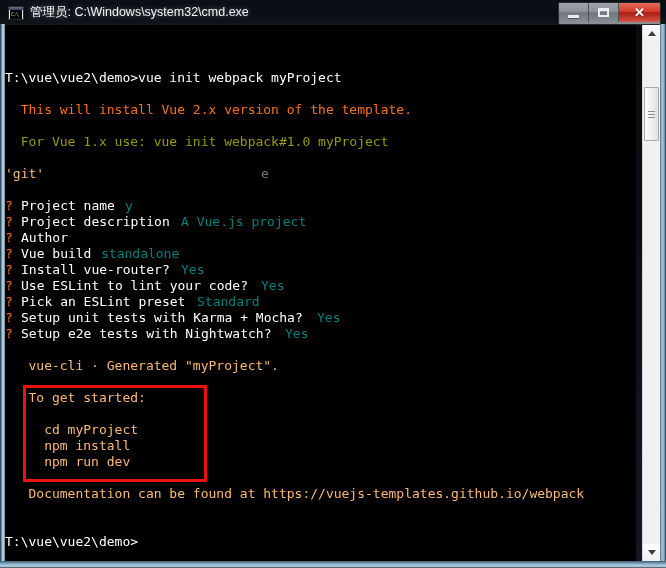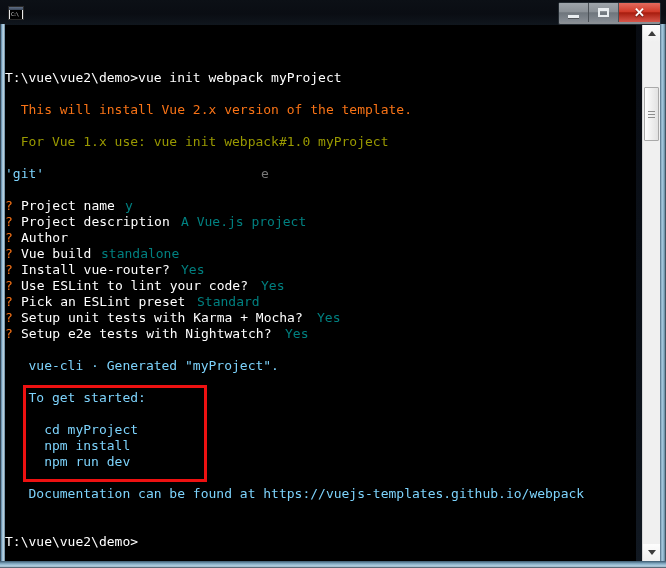--- a/index.html
+++ b/index.html
@@ -85,21 +85,21 @@
     background:#000000;overflow:hidden;
   }
   #screen{
     position:absolute;left:0;top:0;width:631px;height:536px;
     font-family:"DejaVu Sans Mono","Liberation Mono",monospace;
     font-size:13px;
     line-height:16px;
     white-space:pre;
   }
   .line{position:absolute;left:0;height:16px;white-space:pre;}
-  .c-white  {color:#7dd3fc;}
+  .c-white  {color:#fdba74;}
   .c-bwhite {color:#ffffff;}
   .c-green  {color:#f97316;}
   .c-yellow {color:#999900;}
   .c-cyan   {color:#008080;}
   .c-gray   {color:#787878;}
 
   
   #annotation{
     position:absolute;border:3px solid #ee1111;
     box-sizing:border-box;background:transparent;
@@ -131,20 +131,21 @@
 </style>
 </head>
 <body>
 
 <div id="window">
 
   <div id="titlebar">
     <div id="title-icon">
       <div class="glyph">C:\</div>
     </div>
+    <div id="title-text">管理员: C:\Windows\system32\cmd.exe</div>
 
     <div id="win-buttons">
       <div class="winbtn">
         <div class="minglyph"></div>
       </div>
       <div class="winbtn">
         <div class="maxglyph"></div>
       </div>
       <div class="winbtn close">
         <div class="closeglyph">✕</div>

